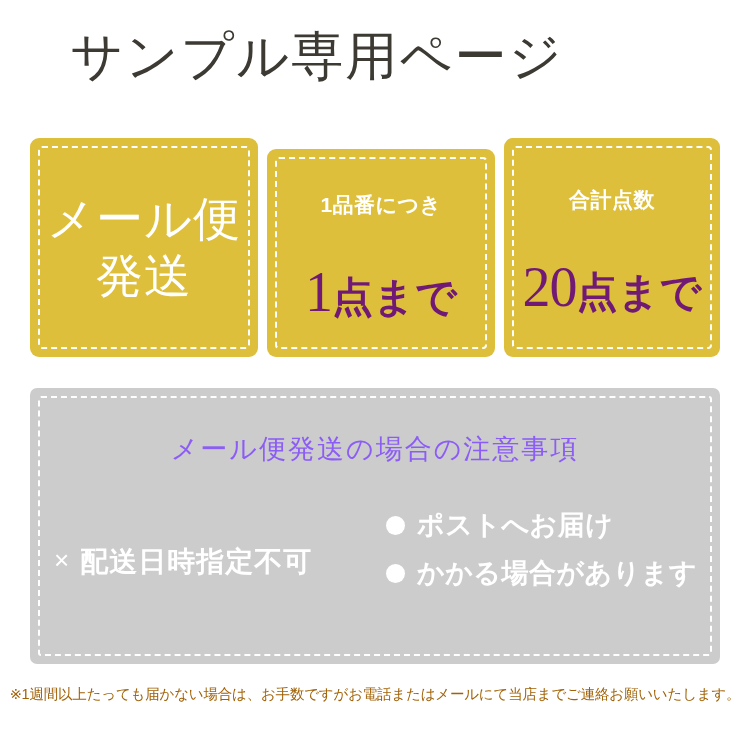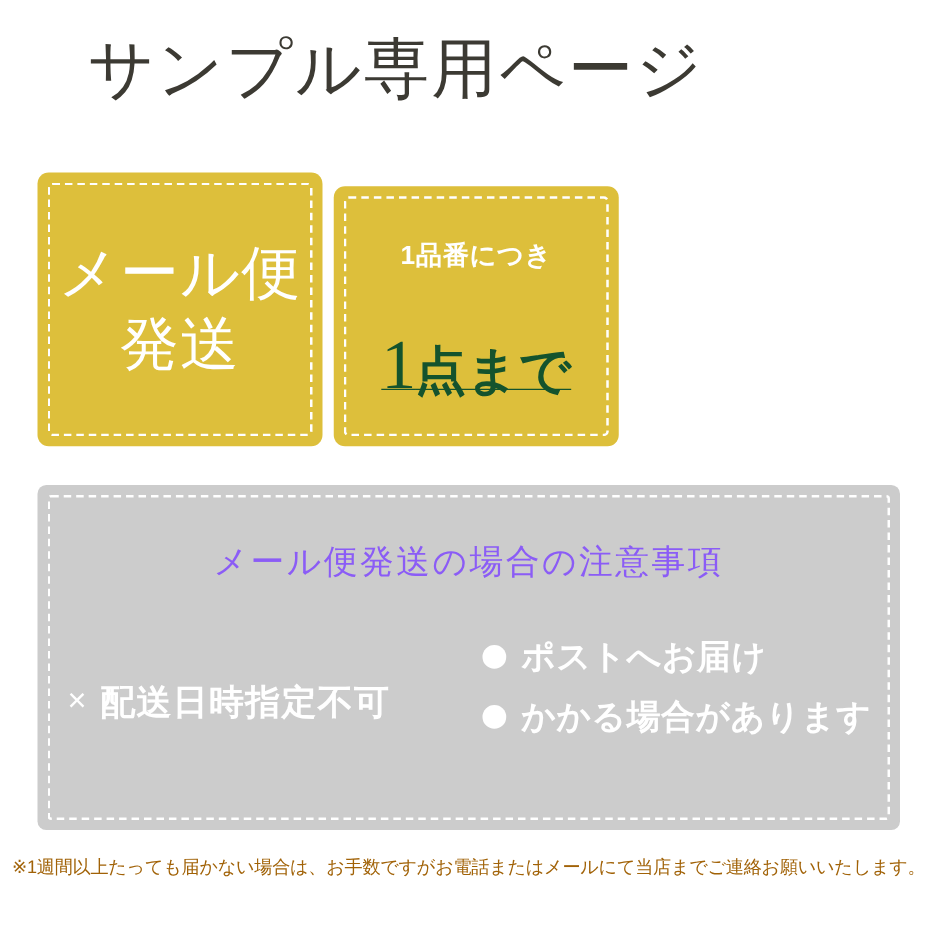--- a/index.html
+++ b/index.html
@@ -84,26 +84,25 @@
     color: #ffffff;
     font-size: 21px;
     line-height: 26px;
     font-weight: 700;
     letter-spacing: 0.5px;
     text-align: center;
   }
   .card-qty {
     position: relative;
     z-index: 2;
-    color: #14532d;
+    color: #701a75;
     text-align: right;
     white-space: nowrap;
     font-weight: 700;
     line-height: 1;
-    text-decoration: underline;
   }
   .card-qty .num {
     font-size: 56px;
     letter-spacing: -1px;
     font-family: "Liberation Serif", "DejaVu Serif", serif;
     font-weight: 400;
   }
   .card-qty .unit {
     font-size: 41px;
     letter-spacing: 0px;
@@ -228,20 +227,27 @@
   </div>
 
   <div class="card card-2">
     <span class="dash-frame"></span>
     <div class="card-small-label">1品番につき</div>
     <div class="card-qty">
       <span class="num">1</span><span class="unit">点まで</span>
     </div>
   </div>
 
+  <div class="card card-3">
+    <span class="dash-frame"></span>
+    <div class="card-small-label">合計点数</div>
+    <div class="card-qty">
+      <span class="num">20</span><span class="unit">点まで</span>
+    </div>
+  </div>
 
 </div>
 
 <div class="notice-panel">
   <span class="dash-frame"></span>
 </div>
 
 <div class="notice-heading">メール便発送の場合の注意事項</div>
 
 <div class="notice-left">

